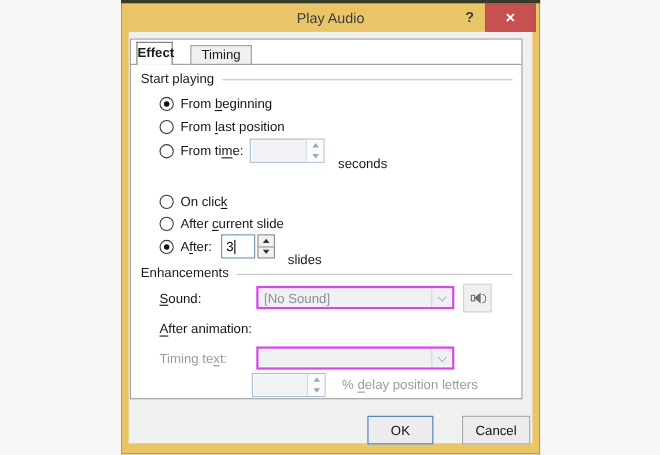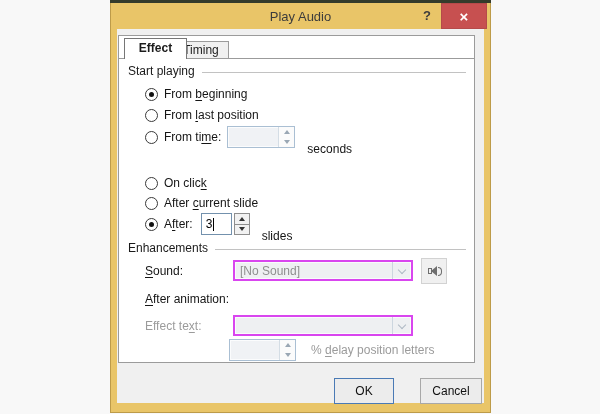--- a/index.html
+++ b/index.html
@@ -20,21 +20,21 @@
 
   
   .client{ position:absolute; left:6px; top:29px; right:6px; bottom:9px; background:#f0f0f0; }
 
   .panel{ position:absolute; left:7px; top:35px; width:357px; height:328px;
           background:#fff; border:1px solid #9b9b9b; }
 
   
   .tabline{ position:absolute; left:0; right:0; top:22px; height:1px; background:#9b9b9b; z-index:1; }
   .tab{ position:absolute; font-size:12px; color:#1c1c1c; text-align:center; }
-  .tab.sel{ left:5px; top:2px; width:63px; height:21px; line-height:19px; background:#fff;
+  .tab.sel{ left:5px; top:2px; width:33px; height:21px; line-height:19px; background:#fff;
             border:1px solid #767676; border-bottom:none; font-weight:bold; z-index:2; }
   .tab.unsel{ left:54px; top:5px; width:56px; height:18px; line-height:16px; background:#f0f0f0;
             border:1px solid #9b9b9b; z-index:1; }
 
   
   .ghead{ position:absolute; left:9px; right:8px; display:flex; align-items:center; gap:7px;
           font-size:12px; color:#1a1a1a; height:14px; }
   .ghead-line{ flex:1; height:1px; background:#c2c2c2; margin-top:2px; }
 
   
@@ -203,21 +203,21 @@
       <div class="sound-btn">
         <span class="spk">
           <span class="spk-box"></span>
             <span class="spk-horn"></span>
             <span class="spk-arc"></span>
         </span>
       </div>
 
       <div class="elabel" style="top:256px"><span></span><span class="u">A</span><span>fter animation:</span></div>
 
-      <div class="elabel dis" style="top:283px"><span>Effect te</span><span class="u">x</span><span>t:</span></div>
+      <div class="elabel dis" style="top:283px"><span>Timing te</span><span class="u">x</span><span>t:</span></div>
       <div class="combo dis" style="top:279px">
         <span class="c-val"></span>
         <span class="c-btn">
             <i class="chev light"></i>
           </span>
       </div>
 
       <div class="dis-spin">
         <span class="spin-plain">
           <span class="sp-val"></span>

